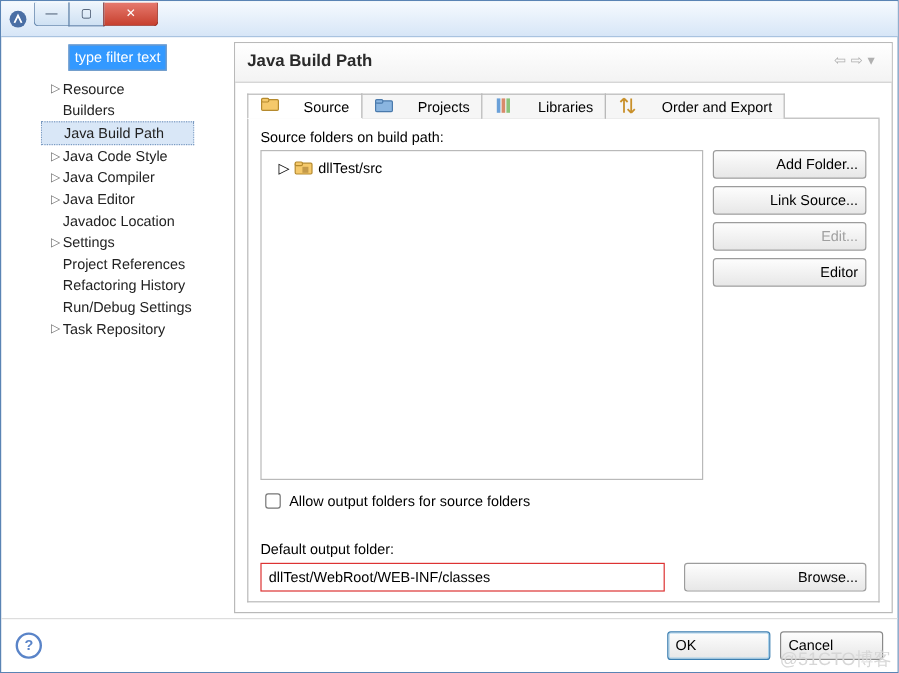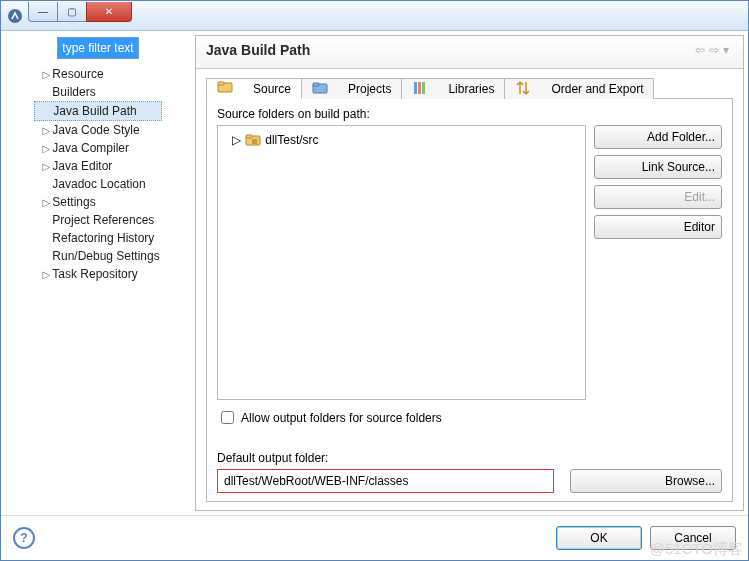--- a/index.html
+++ b/index.html
@@ -36,21 +36,21 @@
 .btncol { width:128px; display:flex; flex-direction:column; gap:6px;}
 .btn { border:1px solid #9c9c9c; background:linear-gradient(#fdfdfd,#e7e7e7); padding:4px 6px; text-align:right; border-radius:3px; cursor:default;}
 .btn.disabled { color:#a0a0a0;}
 .chkrow { display:flex; align-items:center; gap:4px; margin-top:8px;}
 .outlabel { margin-top:24px;}
 .outrow { display:flex; gap:16px; margin-top:4px;}
 .outinput { flex:1; border:1px solid #d33; padding:4px 6px; background:#fff;}
 .footer { display:flex; align-items:center; padding:10px 12px; border-top:1px solid #ddd;}
 .help { width:22px; height:22px; border:2px solid #5a84c8; border-radius:50%; color:#5a84c8; display:flex; align-items:center; justify-content:center; font-weight:bold;}
 .footer .spacer { flex:1;}
-.fbtn { width:86px; padding:4px 6px; border:1px solid #8a8a8a; background:linear-gradient(#fdfdfd,#e7e7e7); border-radius:3px; margin-left:8px; text-align:center; cursor:default;}
+.fbtn { width:86px; padding:4px 6px; border:1px solid #8a8a8a; background:linear-gradient(#fdfdfd,#e7e7e7); border-radius:3px; margin-left:8px; cursor:default;}
 .fbtn.primary { border:1px solid #3c7fb1; box-shadow:0 0 0 1px #a6d0ea inset;}
 .watermark { position:absolute; right:6px; bottom:2px; color:#d7d7d7; font-size:15px;}
 svg.ic { width:16px; height:16px; }
 </style>
 </head>
 <body>
 
 <div class="window">
   <div class="titlebar">
     <svg class="ic app-icon" viewBox="0 0 16 16">

